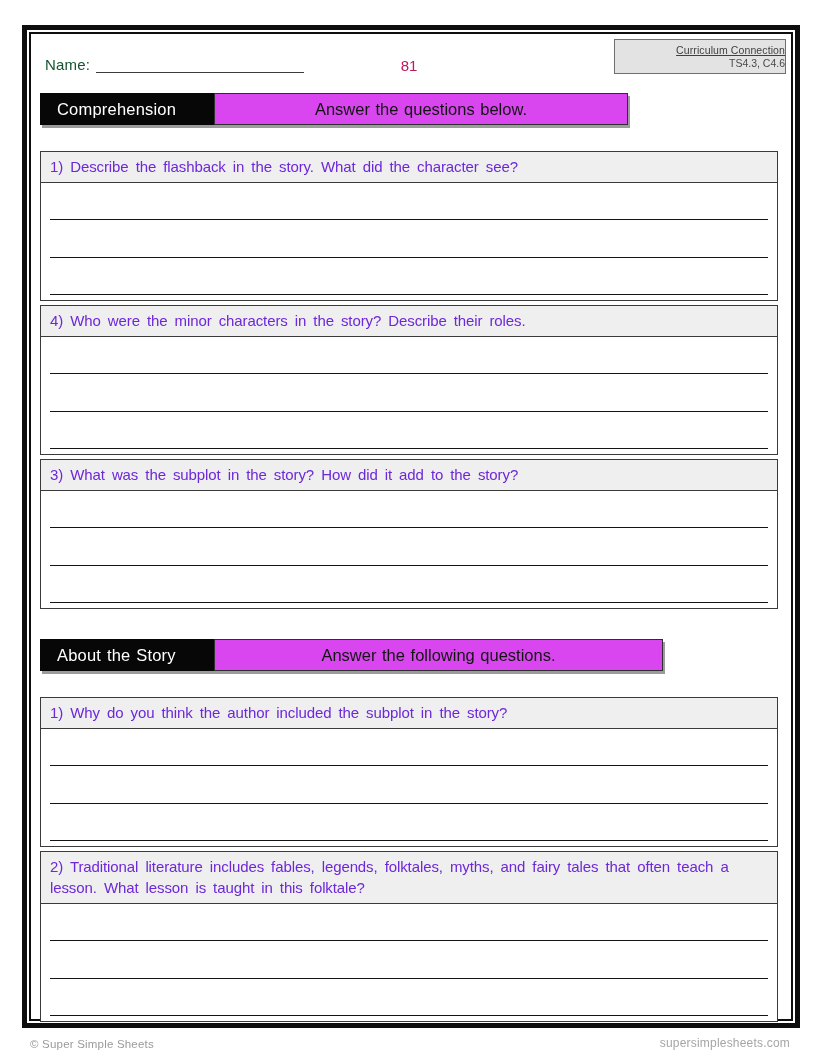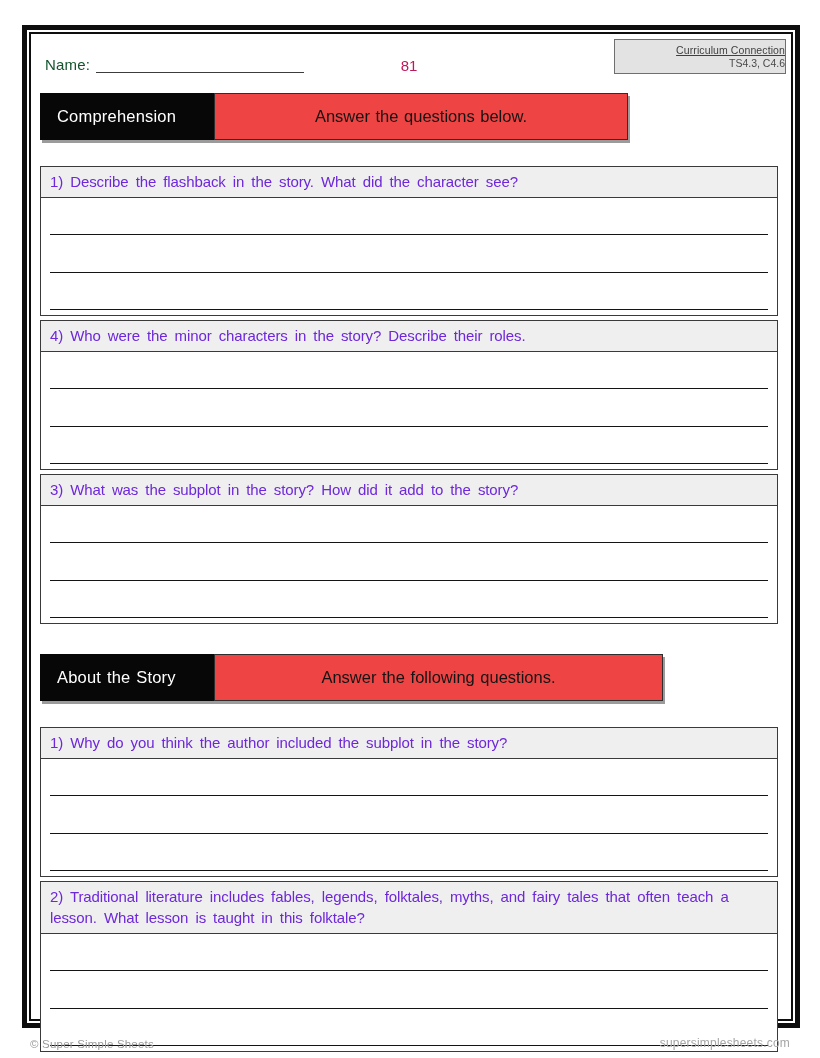--- a/index.html
+++ b/index.html
@@ -46,32 +46,32 @@
     display:flex; flex-direction:column; align-items:flex-end; justify-content:center;
     gap:1px;
   }
   .curriculum-title { font-size:10.5px; color:#3f3f3f; text-decoration:underline; letter-spacing:0.1px; }
   .curriculum-codes { font-size:10.5px; color:#4a4a4a; }
 
   
   .worksheet-section { margin-top:0; }
   .worksheet-section + .worksheet-section { margin-top:30px; }
   .section-header {
-    display:flex; height:47px; width:-moz-fit-content; width:fit-content;
+    display:flex; height:32px; width:-moz-fit-content; width:fit-content;
     box-shadow:2px 3px 0 #9b9b9b;
     margin-bottom:26px;
   }
   .section-title {
     background:#070707; color:#ffffff;
     width:174px; display:flex; align-items:center;
     padding-left:17px; font-size:16.5px; letter-spacing:0.2px; word-spacing:1px;
     flex:none;
   }
   .section-instruction {
-    background:#ef4444; border:1px solid #2e2e2e;
+    background:#d946ef; border:1px solid #2e2e2e;
     display:flex; align-items:center; justify-content:center;
     font-size:16.5px; color:#141414; word-spacing:1px;
   }
   .worksheet-section:nth-child(1) .section-instruction { width:414px; }
   .worksheet-section:nth-child(2) .section-instruction { width:449px; }
 
   
   .qbox {
     border:1.6px solid #3a3a3a;
     margin-bottom:4px;

